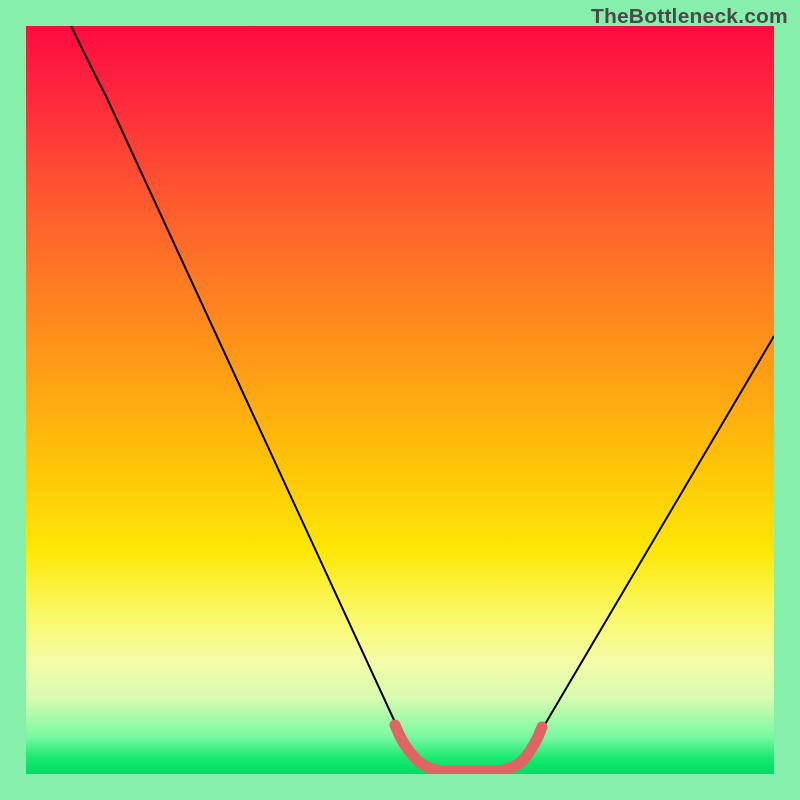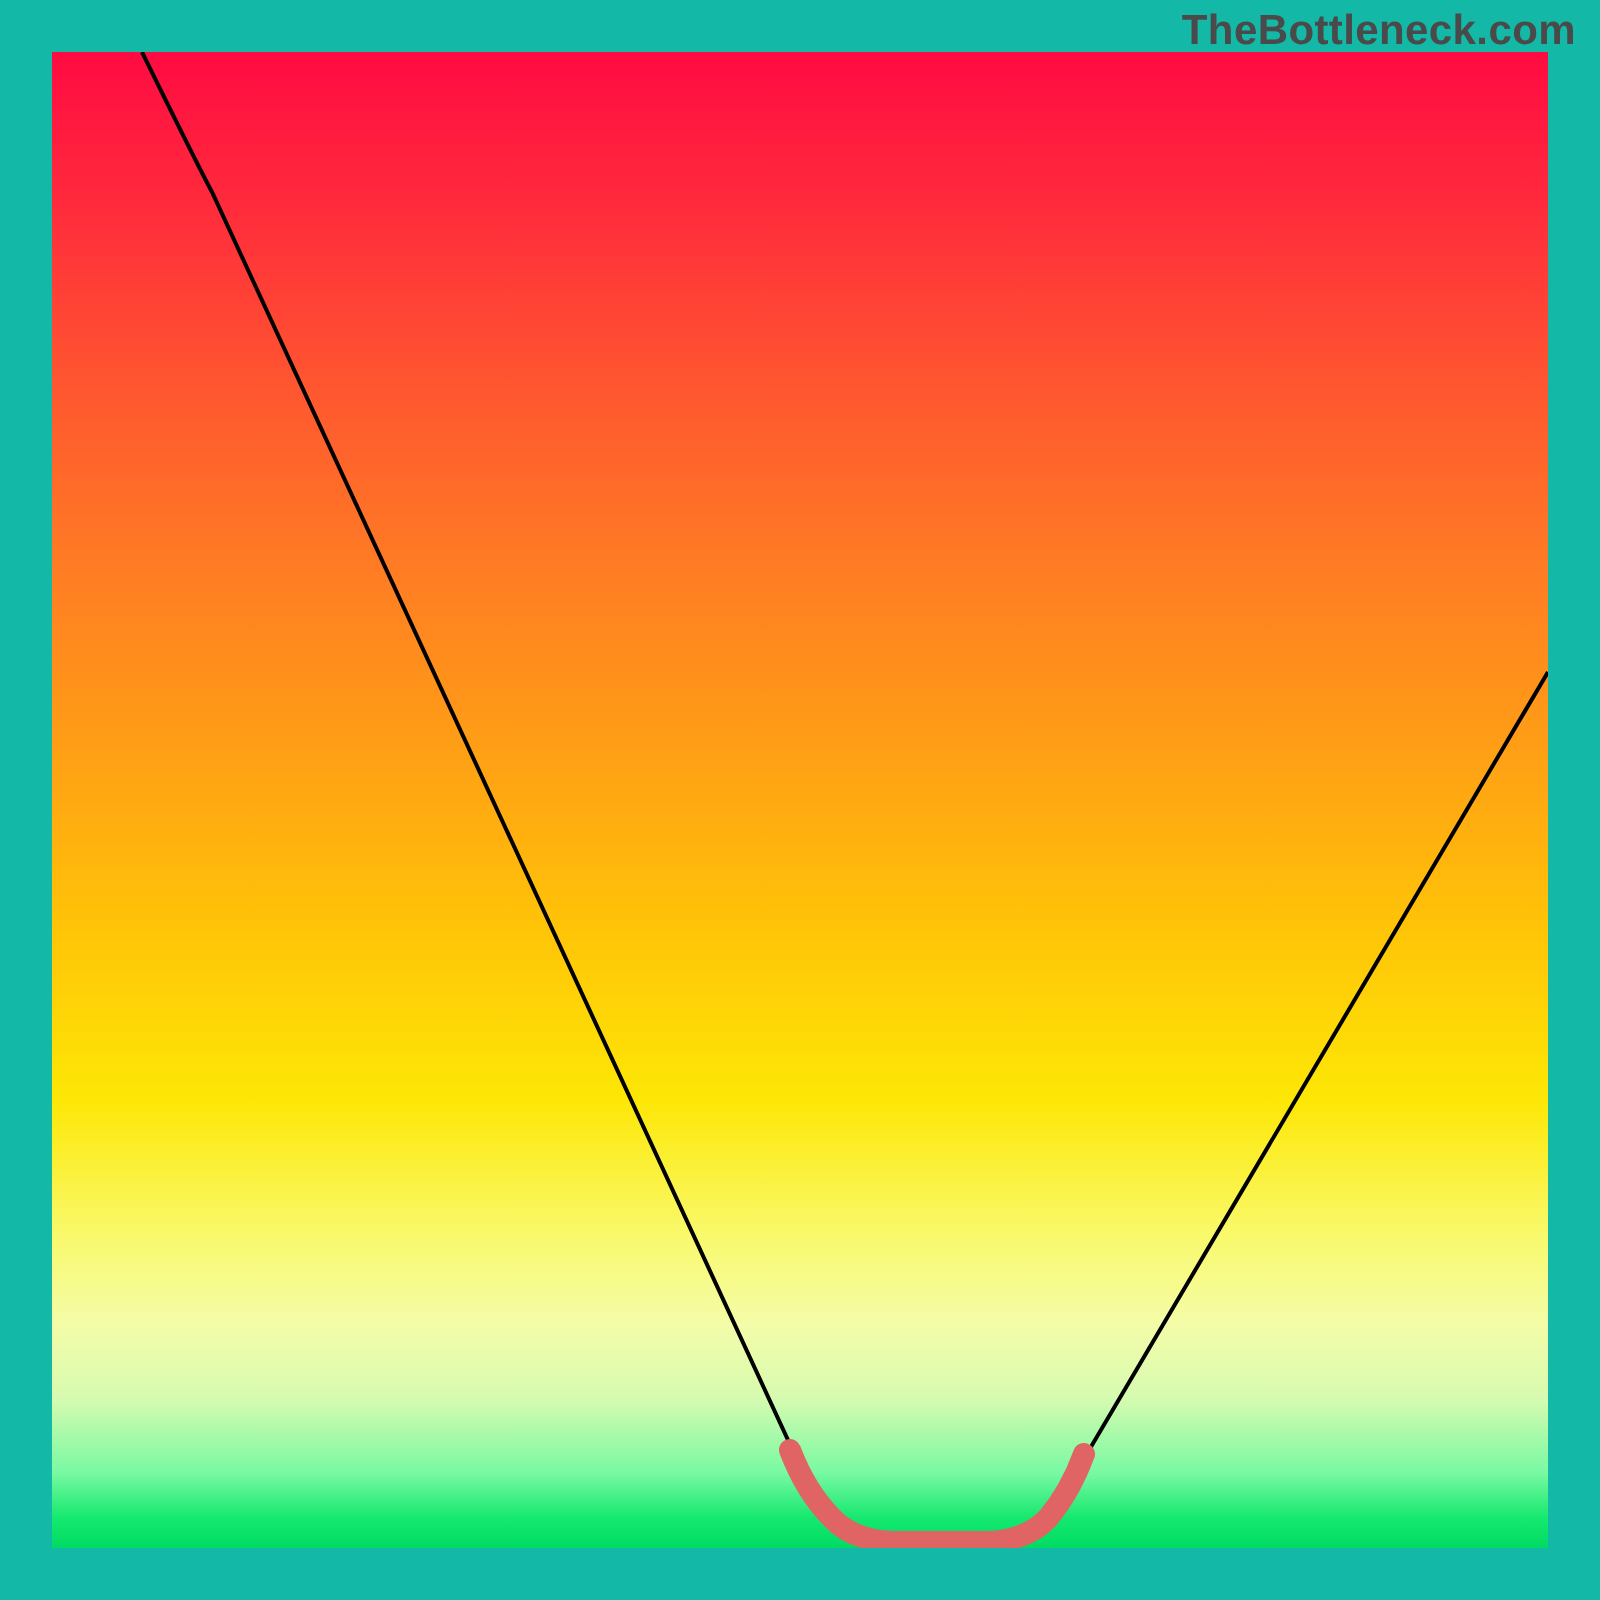--- a/index.html
+++ b/index.html
@@ -8,21 +8,21 @@
     width: 800px;
     height: 800px;
     background: #000;
     overflow: hidden;
     font-family: Arial, Helvetica, sans-serif;
   }
   .frame {
     position: relative;
     width: 800px;
     height: 800px;
-    background: #14b8a6;
+    background: #86efac;
   }
   .watermark {
     position: absolute;
     top: 4px;
     right: 12px;
     color: #4a4a4a;
     font-size: 21px;
     font-weight: 600;
     letter-spacing: 0.2px;
     z-index: 30;

